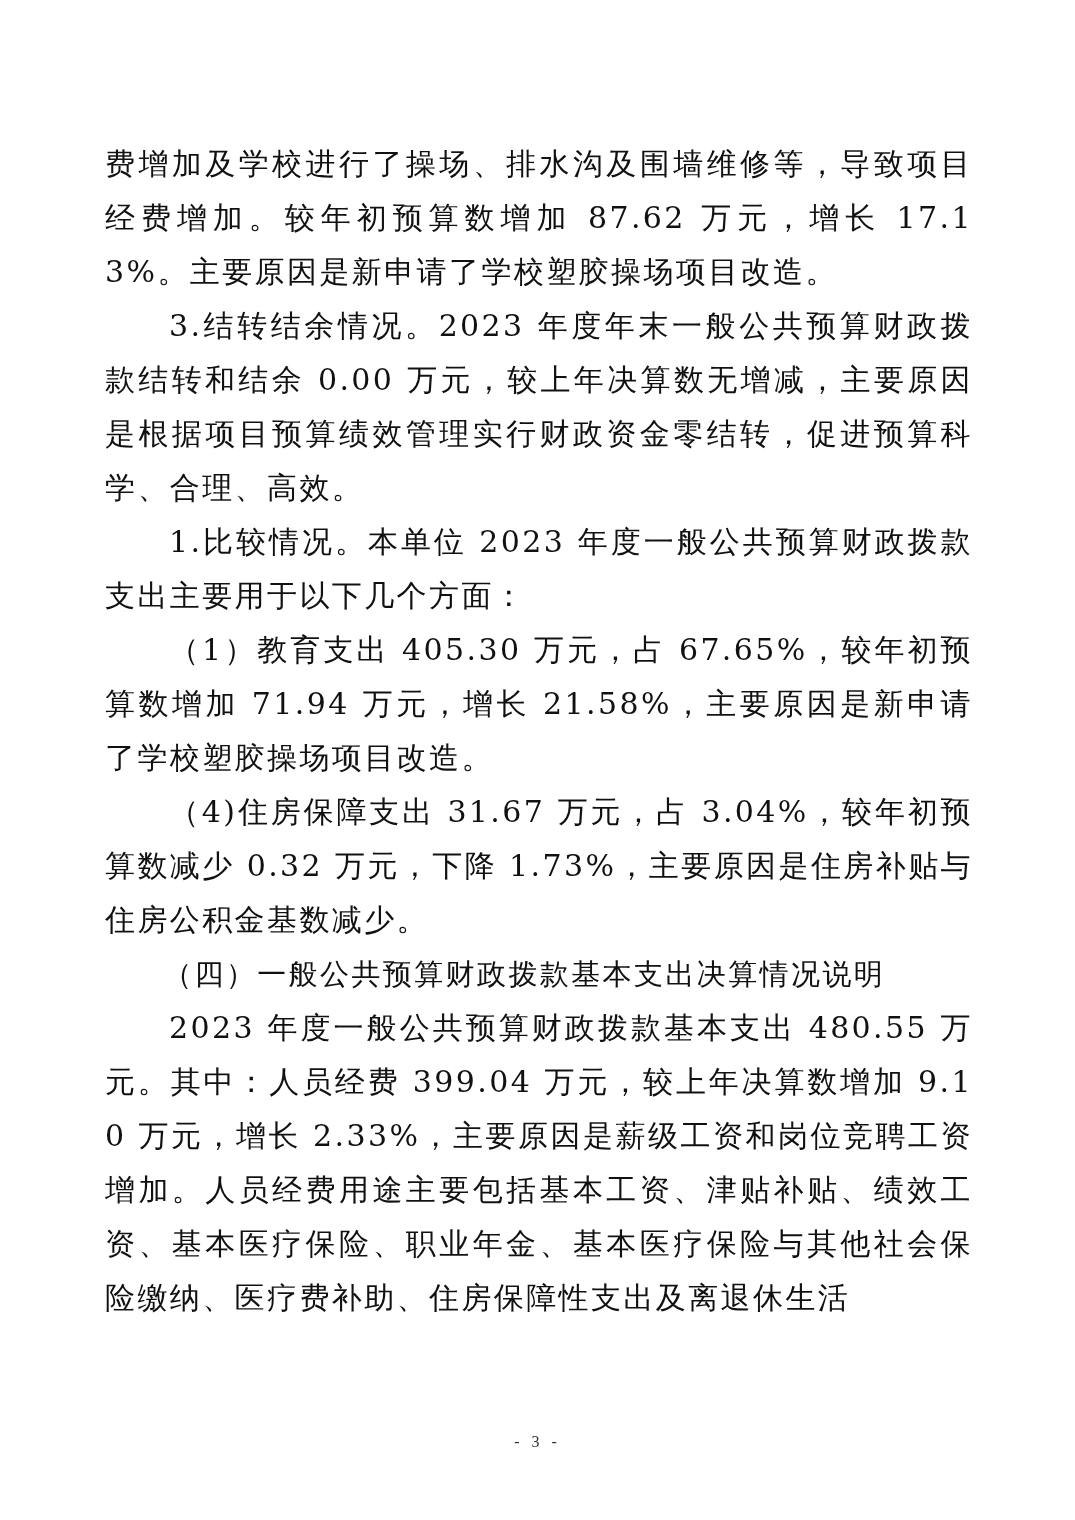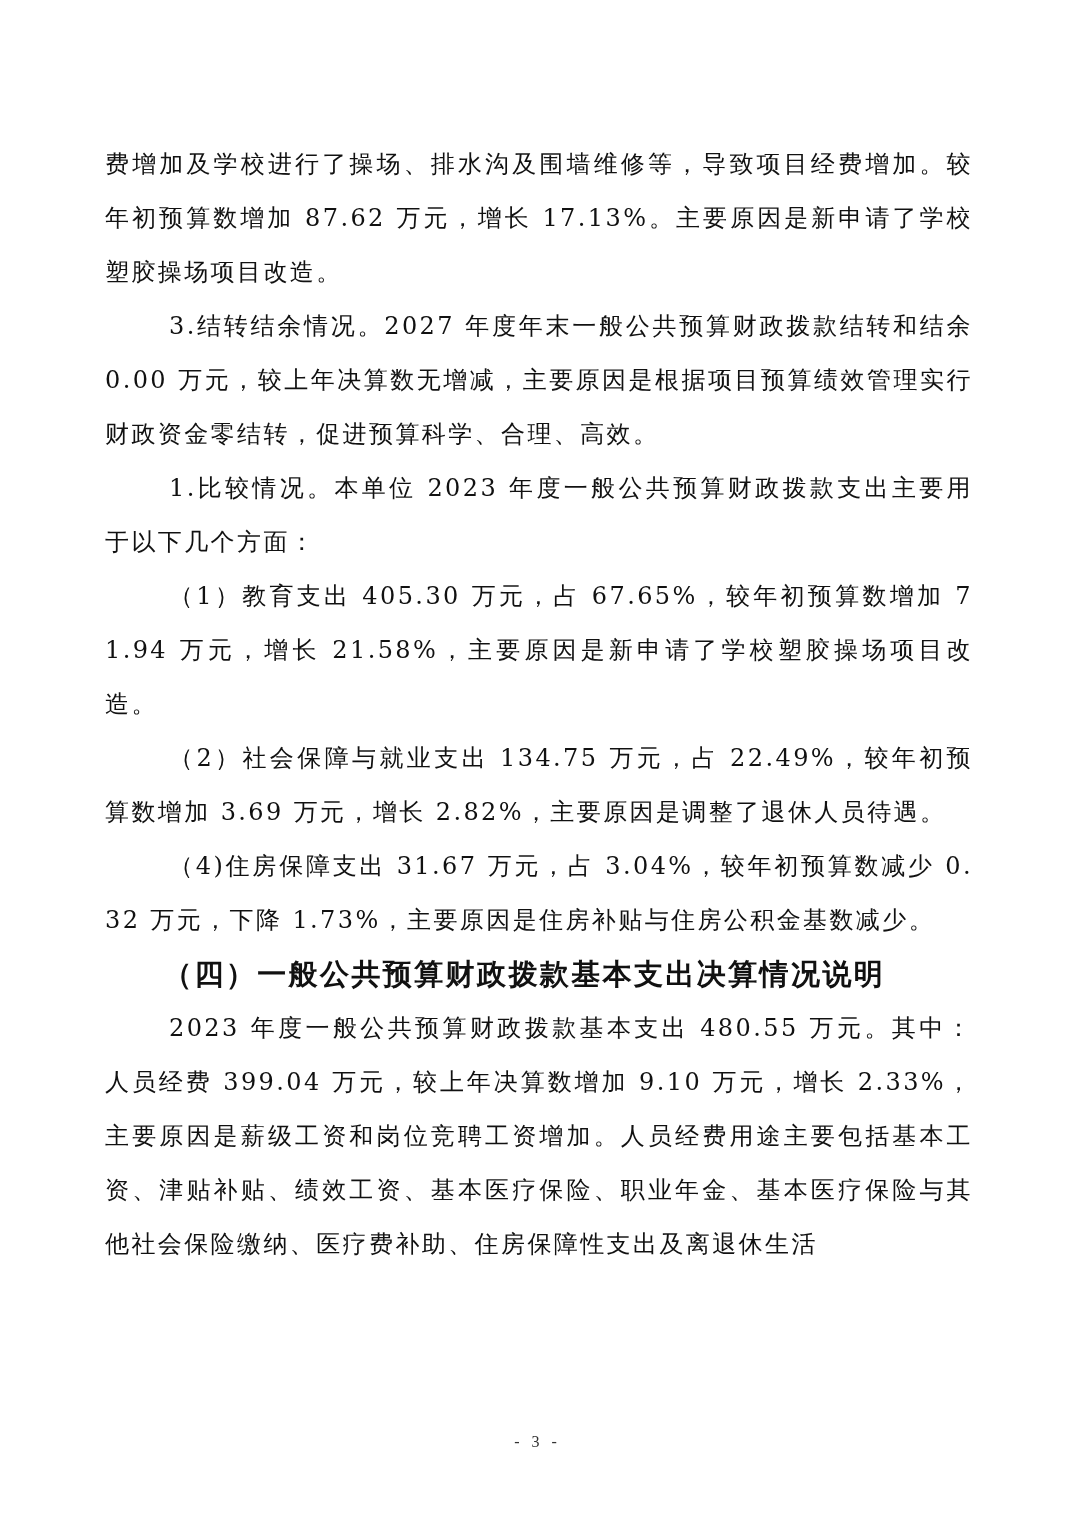--- a/index.html
+++ b/index.html
@@ -16,58 +16,57 @@
       color: #111111;
     }
     .page {
       position: absolute;
       left: 105px;
       top: 137px;
       width: 868px;
     }
     .para {
       margin: 0;
-      font-size: 24px;
+      font-size: 30px;
       line-height: 54px;
       letter-spacing: 2.4px;
       text-align: justify;
       text-align-last: left;
       word-break: break-all;
     }
     .indent {
       text-indent: 64px;
     }
     .heading {
       margin: 0;
       font-size: 29px;
       line-height: 54px;
       letter-spacing: 2.4px;
       text-indent: 58px;
       font-family: "DejaVu Sans", "Liberation Sans", sans-serif;
-      font-weight: bold;
+      font-weight: normal;
     }
     .page-number {
       position: absolute;
       left: 0;
       width: 1075px;
       top: 1433px;
       text-align: center;
       font-size: 16px;
       color: #333333;
       font-family: "Liberation Serif", serif;
       letter-spacing: 4px;
     }
   </style>
 </head>
 <body>
 
 <div class="page">
   <p class="para">费增加及学校进行了操场、排水沟及围墙维修等，导致项目经费增加。较年初预算数增加 87.62 万元，增长 17.13%。主要原因是新申请了学校塑胶操场项目改造。</p>
-  <p class="para indent">3.结转结余情况。2027 年度年末一般公共预算财政拨款结转和结余 0.00 万元，较上年决算数无增减，主要原因是根据项目预算绩效管理实行财政资金零结转，促进预算科学、合理、高效。</p>
+  <p class="para indent">3.结转结余情况。2023 年度年末一般公共预算财政拨款结转和结余 0.00 万元，较上年决算数无增减，主要原因是根据项目预算绩效管理实行财政资金零结转，促进预算科学、合理、高效。</p>
   <p class="para indent">1.比较情况。本单位 2023 年度一般公共预算财政拨款支出主要用于以下几个方面：</p>
   <p class="para indent">（1）教育支出 405.30 万元，占 67.65%，较年初预算数增加 71.94 万元，增长 21.58%，主要原因是新申请了学校塑胶操场项目改造。</p>
-  <p class="para indent">（2）社会保障与就业支出 134.75 万元，占 22.49%，较年初预算数增加 3.69 万元，增长 2.82%，主要原因是调整了退休人员待遇。</p>
   <p class="para indent">（4)住房保障支出 31.67 万元，占 3.04%，较年初预算数减少 0.32 万元，下降 1.73%，主要原因是住房补贴与住房公积金基数减少。</p>
   <h3 class="heading">（四）一般公共预算财政拨款基本支出决算情况说明</h3>
   <p class="para indent">2023 年度一般公共预算财政拨款基本支出 480.55 万元。其中：人员经费 399.04 万元，较上年决算数增加 9.10 万元，增长 2.33%，主要原因是薪级工资和岗位竞聘工资增加。人员经费用途主要包括基本工资、津贴补贴、绩效工资、基本医疗保险、职业年金、基本医疗保险与其他社会保险缴纳、医疗费补助、住房保障性支出及离退休生活</p>
 </div>
 
 <div class="page-number">- 3 -</div>
 
 </body></html>

